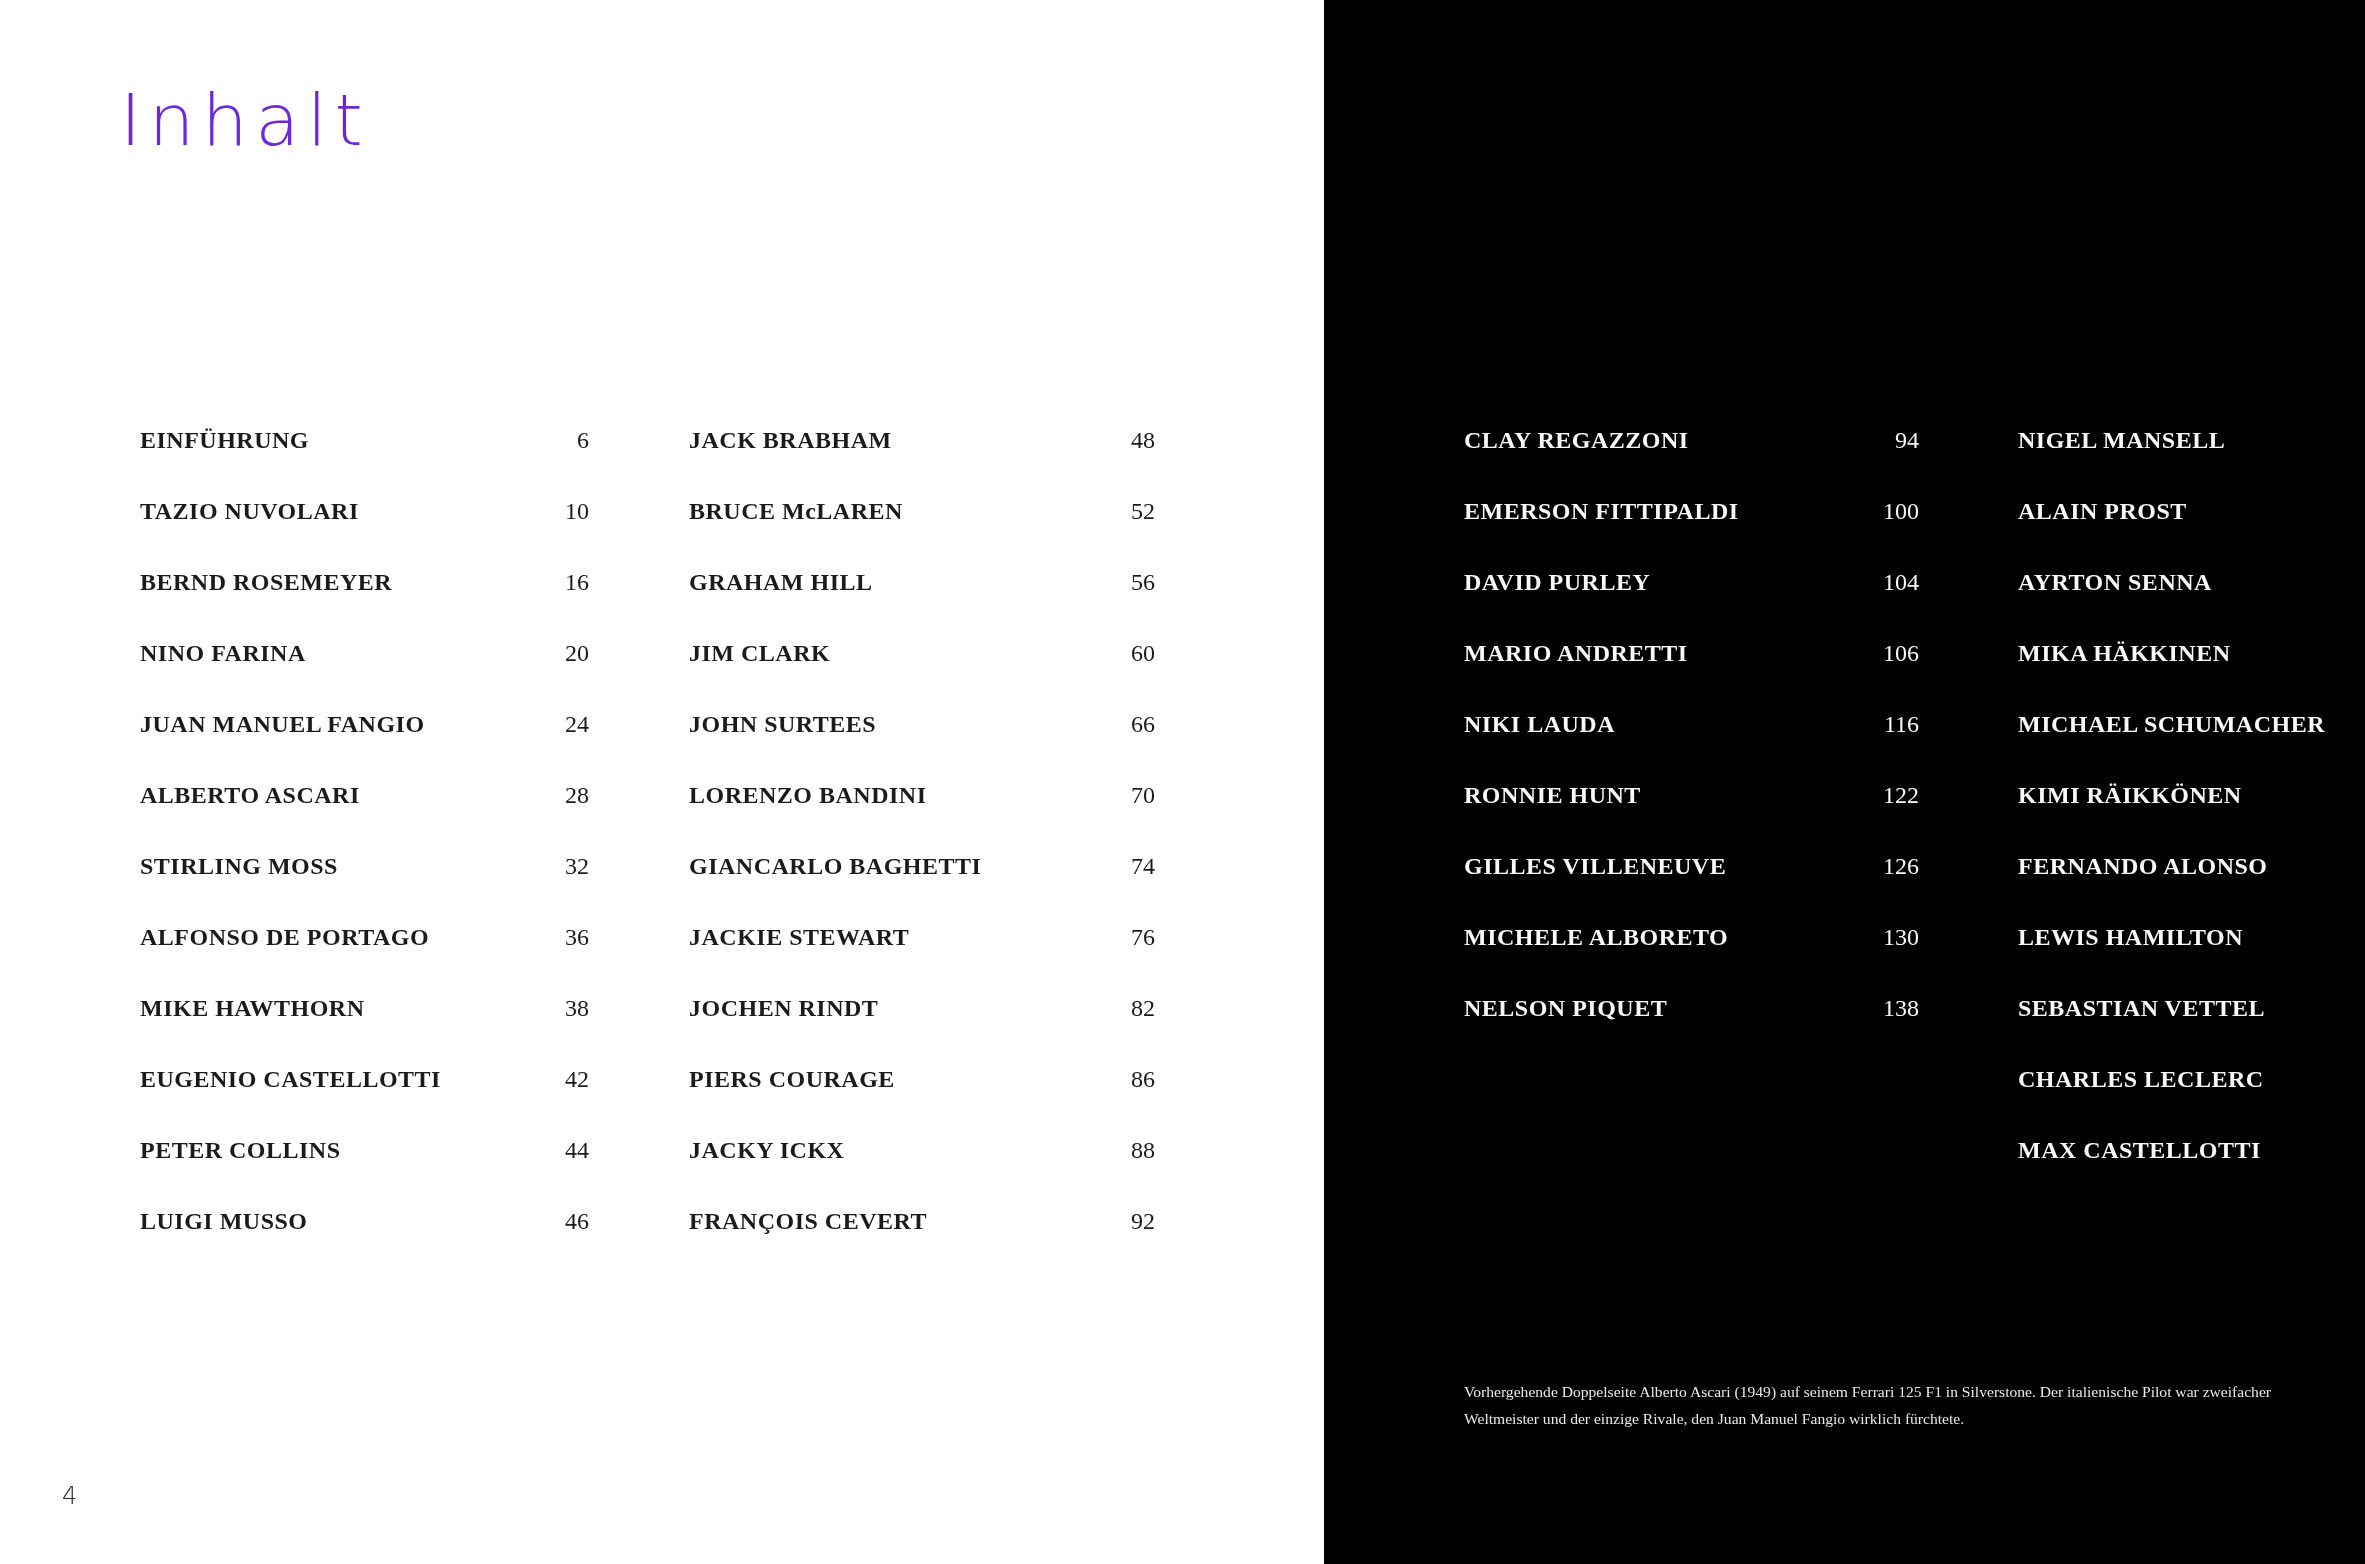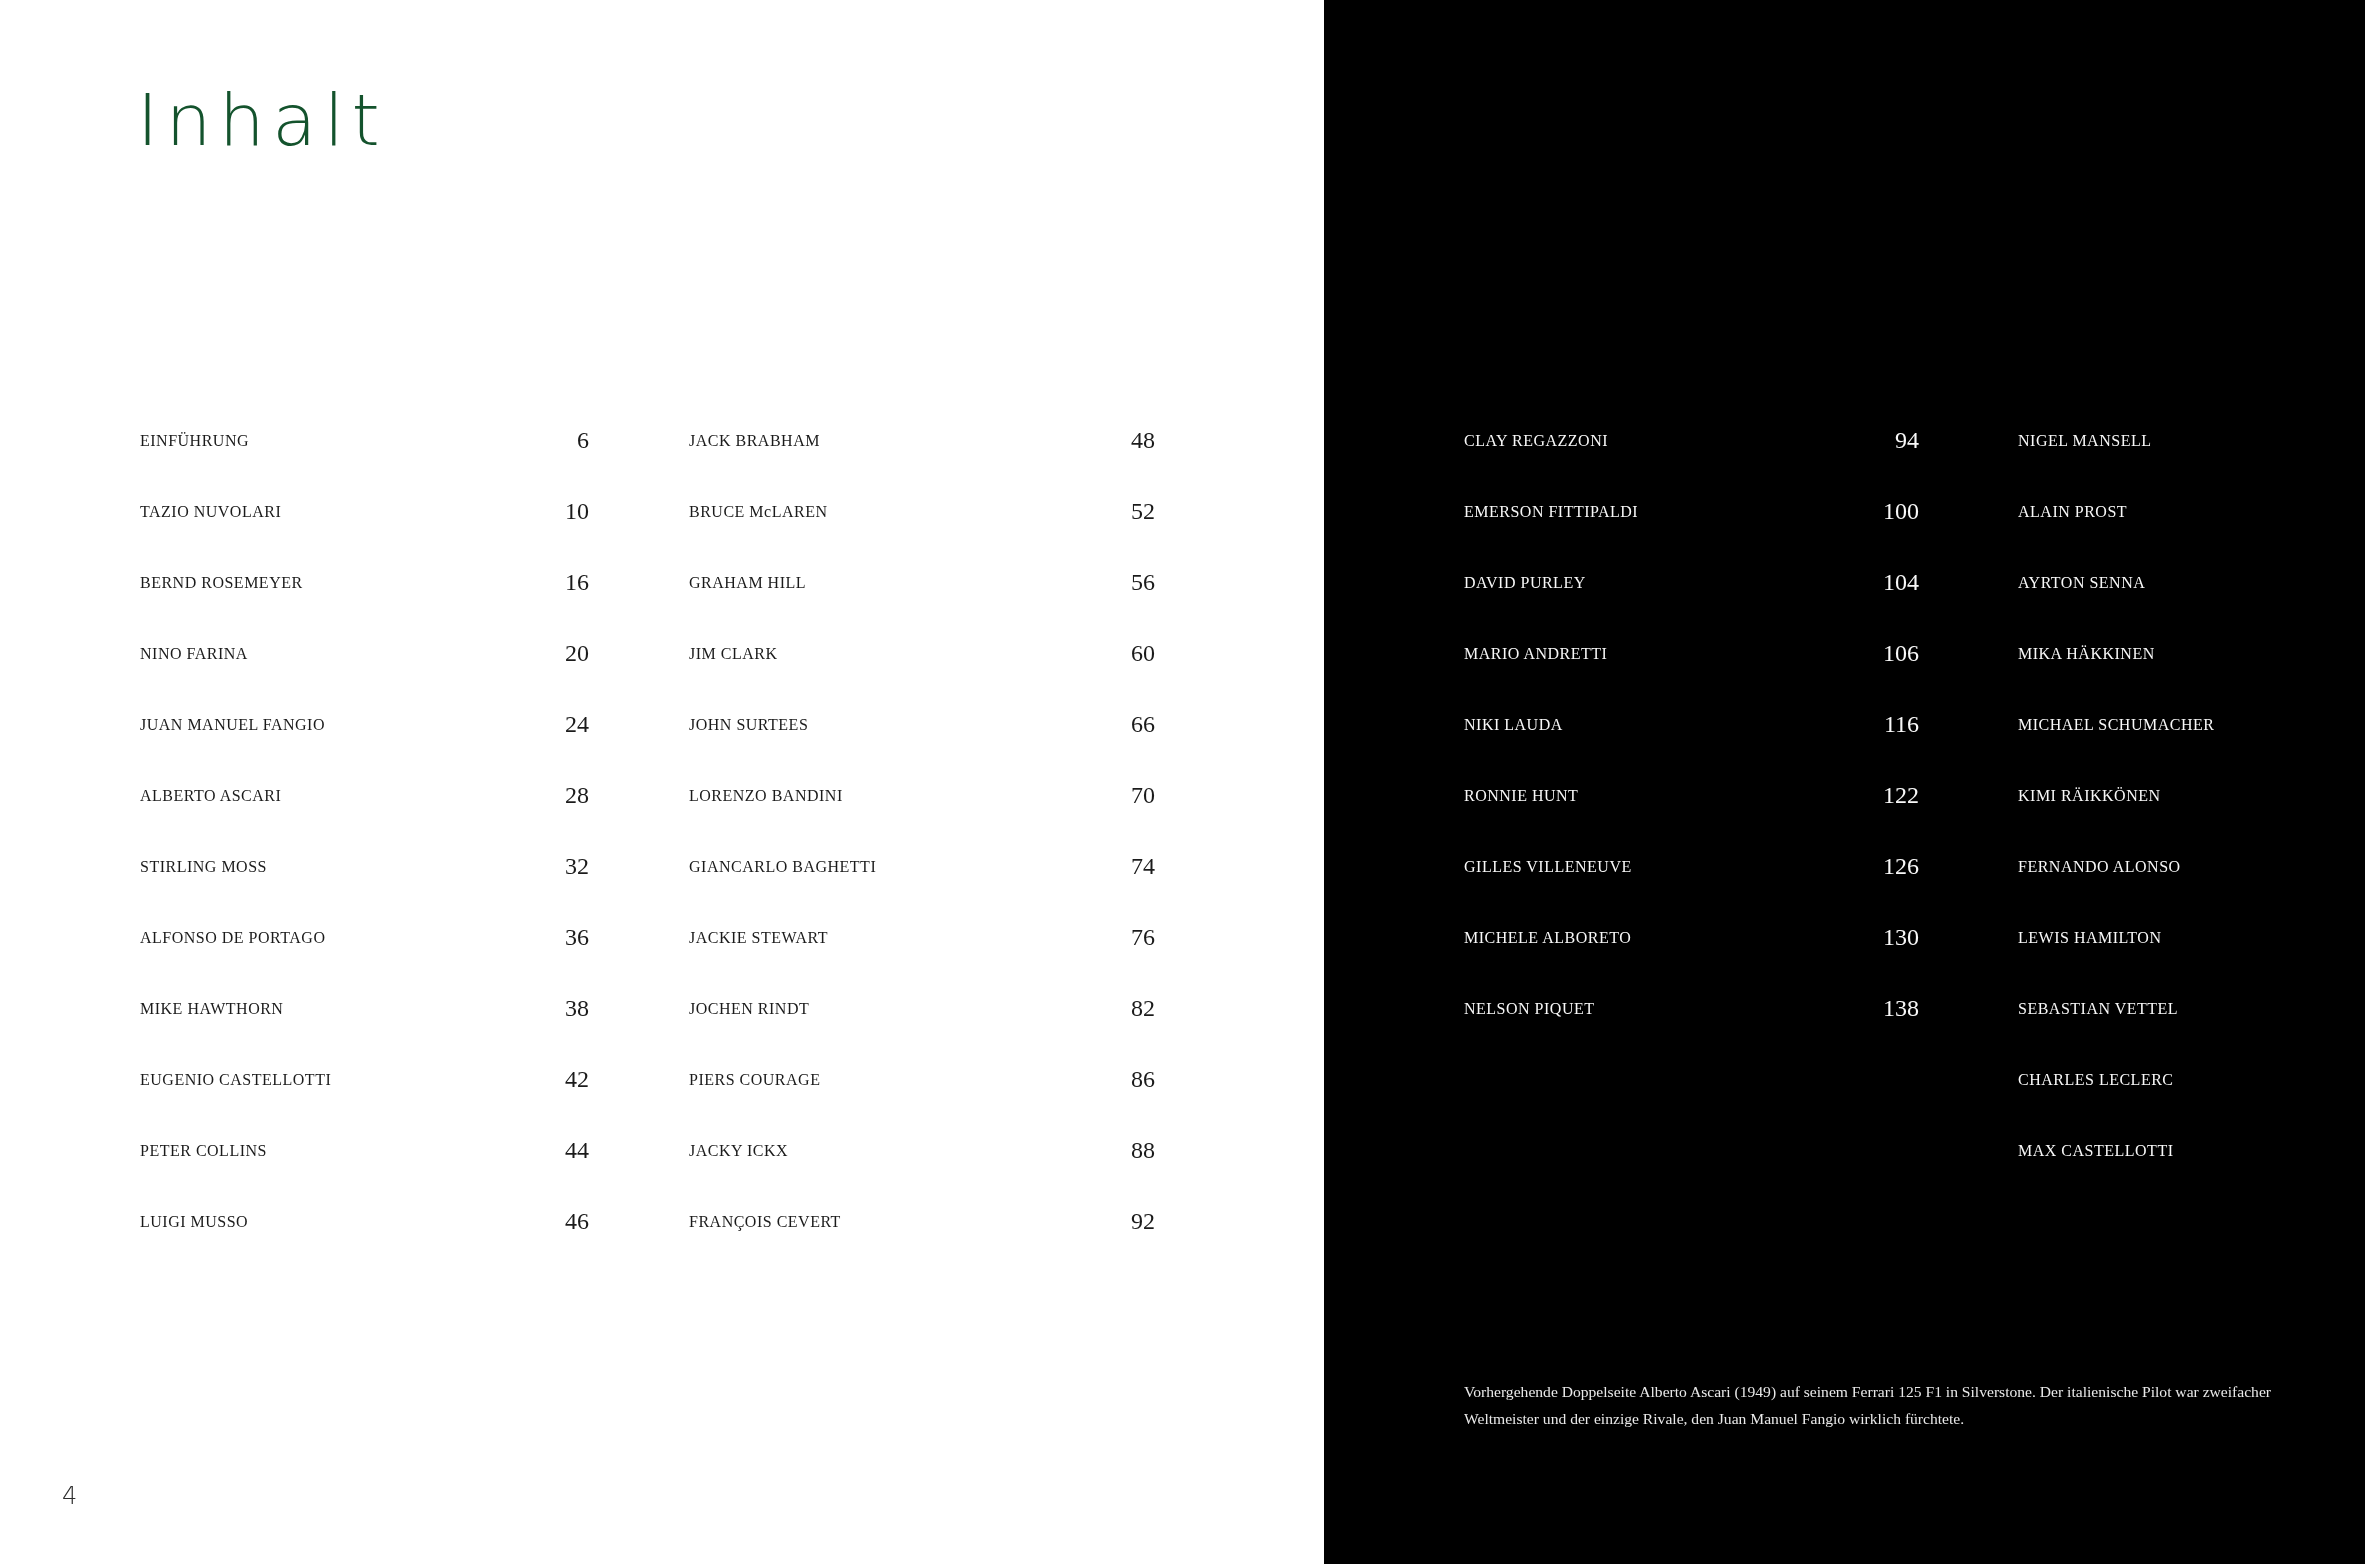--- a/index.html
+++ b/index.html
@@ -19,46 +19,46 @@
   .right-page {
     position: absolute;
     left: 1324px;
     top: 0;
     width: 1324px;
     height: 1565px;
     background: #000000;
   }
   .page-title {
     position: absolute;
-    left: 137px;
+    left: 120px;
     top: 84px;
     font-family: "DejaVu Sans", sans-serif;
     font-weight: 300;
     font-size: 72px;
     letter-spacing: 7.6px;
-    color: #14532d;
+    color: #6d28d9;
     line-height: 1;
   }
   .toc-col {
     position: absolute;
     top: 405px;
   }
   #col1 { left: 140px;  width: 449px; }
   #col2 { left: 689px; width: 466px; }
   #col3 { left: 1464px; width: 455px; }
   #col4 { left: 2018px; width: 466px; }
   .toc-entry {
     height: 71px;
     display: flex;
     justify-content: space-between;
     align-items: center;
   }
   .entry-label {
-    font-weight: 400;
-    font-size: 16px;
+    font-weight: 700;
+    font-size: 24px;
     letter-spacing: 0.5px;
     white-space: nowrap;
   }
   .entry-page {
     font-weight: 400;
     font-size: 24px;
   }
   .col-light { color: #1b1b1b; }
   .col-dark  { color: #f8f8f8; }
   .caption {

